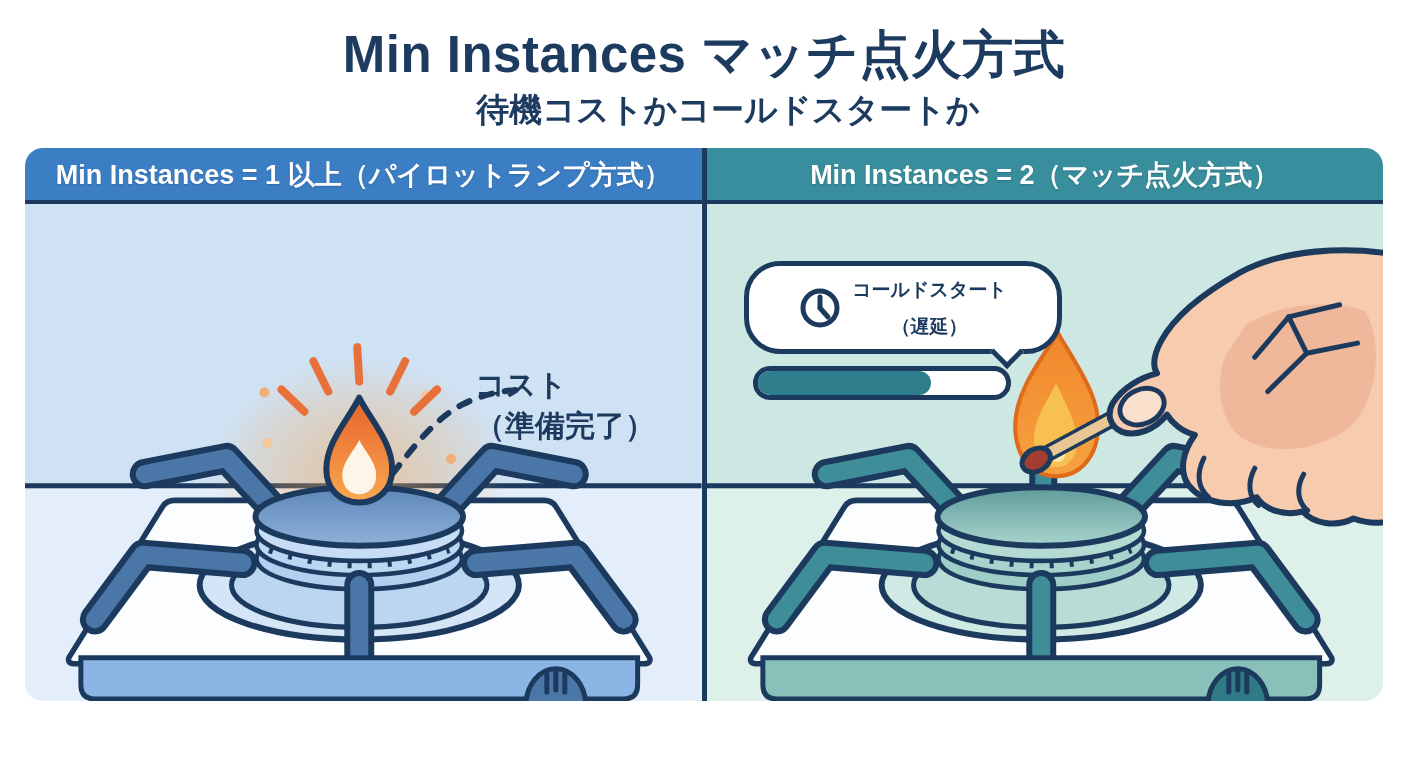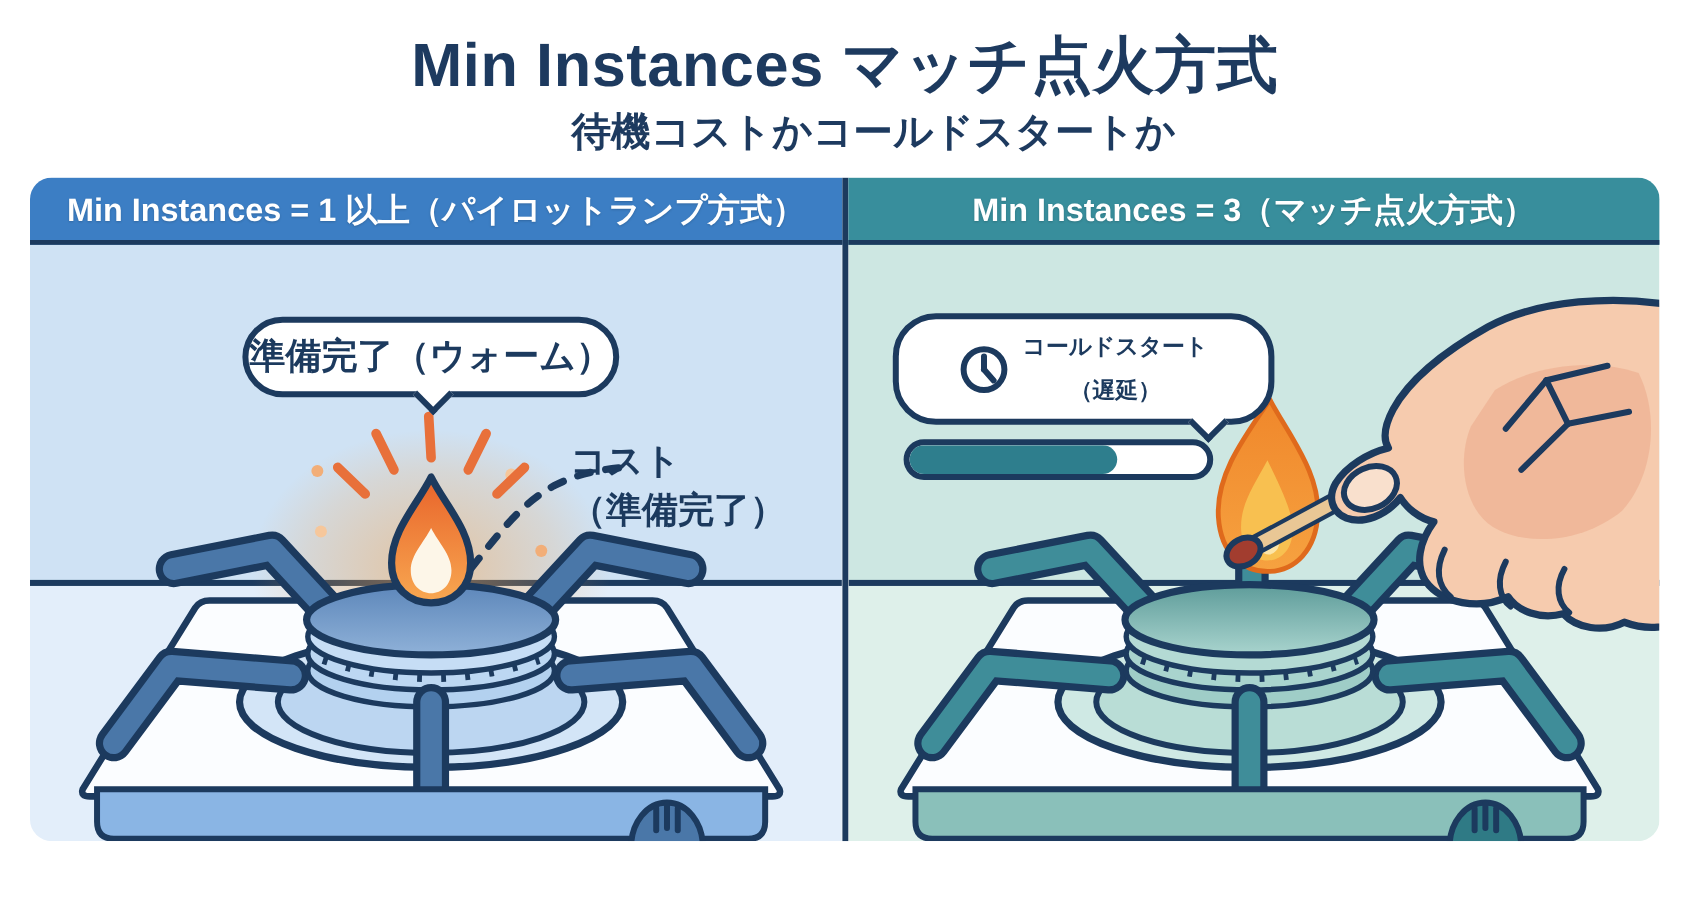--- a/index.html
+++ b/index.html
@@ -143,36 +143,32 @@
           <g stroke="var(--navy)" stroke-width="5" stroke-linecap="round">
             <line x1="523" y1="466" x2="523" y2="484"></line>
             <line x1="532" y1="462" x2="532" y2="482"></line>
             <line x1="541" y1="466" x2="541" y2="484"></line>
           </g>
 
           <path d="M335 192 C 324 214 302 236 302 263 C 302 284 317 296 335 296 C 353 296 368 284 368 263 C 368 236 346 214 335 192 Z" fill="url(#flameL)" stroke="var(--navy)" stroke-width="6" stroke-linejoin="round"></path>
           <path d="M335 234 C 329 246 318 256 318 269 C 318 281 326 288 335 288 C 344 288 352 281 352 269 C 352 256 341 246 335 234 Z" fill="#fdf6e8"></path>
         </svg>
 
-        <div class="bubble bubble-warm">
-          <span>準備完了（ウォーム）</span>
-          <span class="tail"></span>
-        </div>
 
         <div class="cost-label">
           <div>コスト</div>
           <div>（準備完了）</div>
         </div>
       </div>
     </div>
 
     <div class="divider"></div>
 
     <div class="panel right">
-      <div class="panel-header">Min Instances = 3（マッチ点火方式）</div>
+      <div class="panel-header">Min Instances = 2（マッチ点火方式）</div>
       <div class="panel-content">
 
         <svg class="scene" viewBox="0 0 678 493" preserveAspectRatio="none">
           <defs>
             <linearGradient id="capR" x1="0" y1="0" x2="0" y2="1">
               <stop offset="0%" stop-color="#5e9c9a"></stop>
               <stop offset="100%" stop-color="#a9d4ce"></stop>
             </linearGradient>
             <linearGradient id="flameR" x1="0" y1="0" x2="0" y2="1">
               <stop offset="0%" stop-color="#f0872b"></stop>

